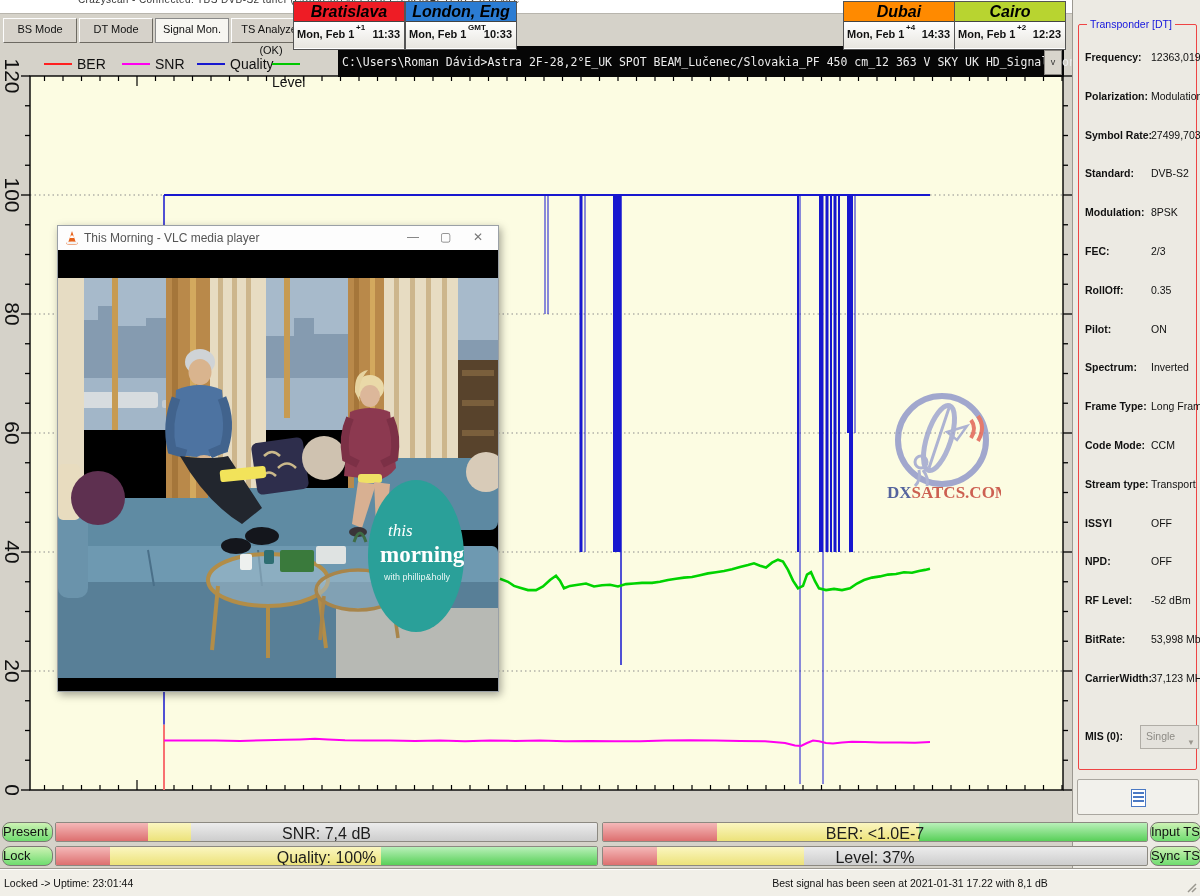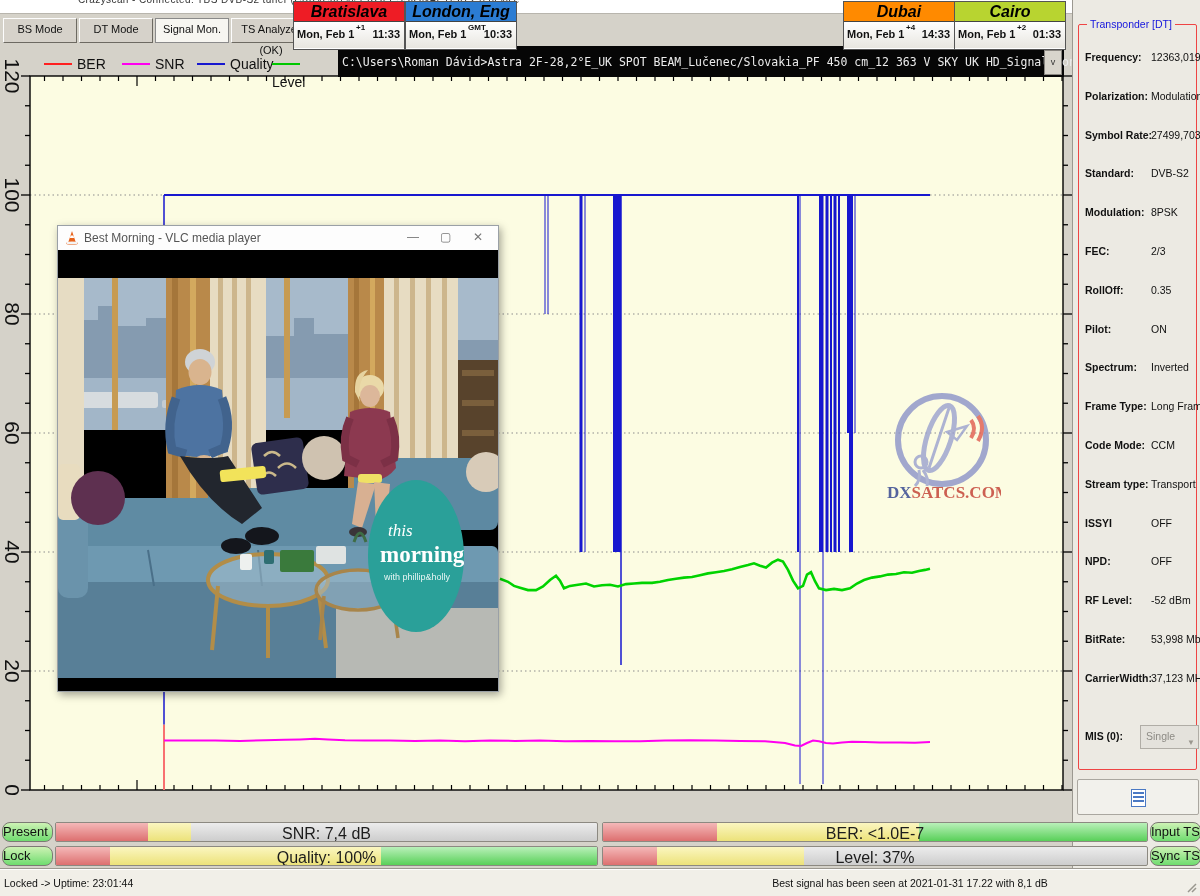--- a/index.html
+++ b/index.html
@@ -333,21 +333,21 @@
         <span class="clock-date">Mon, Feb 1</span>
         <span class="clock-tz">+4</span>
         <span class="clock-time">14:33</span>
       </div>
   </div>
   <div class="clock" style="left:954px;">
     <div class="clock-head" style="background: rgb(184, 212, 48);">Cairo</div>
     <div class="clock-body">
         <span class="clock-date">Mon, Feb 1</span>
         <span class="clock-tz">+2</span>
-        <span class="clock-time">01:33</span>
+        <span class="clock-time">12:23</span>
       </div>
   </div>
 
   <div class="watermark">
     <svg width="118" height="114" viewBox="0 0 118 114">
       <circle cx="59" cy="48" r="44" fill="none" stroke="#8b93c9" stroke-width="6"></circle>
       <ellipse cx="56" cy="46" rx="12" ry="34" fill="none" stroke="#9aa1cf" stroke-width="5" transform="rotate(18 56 46)"></ellipse>
       <line x1="46" y1="76" x2="66" y2="16" stroke="#9aa1cf" stroke-width="3"></line>
       <path d="M64 40 L84 34 L74 48 Z" fill="none" stroke="#9aa1cf" stroke-width="2.5"></path>
       <circle cx="38" cy="70" r="6" fill="none" stroke="#9aa1cf" stroke-width="3"></circle>
@@ -359,21 +359,21 @@
   </div>
 
   <div class="vlc">
     <div class="vlc-titlebar">
       <svg class="vlc-cone" width="16" height="16" viewBox="0 0 16 16">
         <polygon points="8,1 12,13 4,13" fill="#e8621a"></polygon>
         <polygon points="6.6,5.5 9.4,5.5 10.1,8 5.9,8" fill="#ffffff"></polygon>
         <ellipse cx="8" cy="13.3" rx="6" ry="1.8" fill="#e8621a"></ellipse>
         <ellipse cx="8" cy="13" rx="6" ry="1.6" fill="#f4f4f4"></ellipse>
       </svg>
-      <span class="vlc-title">Best Morning - VLC media player</span>
+      <span class="vlc-title">This Morning - VLC media player</span>
       <span class="vlc-controls">
         <span class="vlc-ctl">—</span>
         <span class="vlc-ctl">▢</span>
         <span class="vlc-ctl">✕</span>
       </span>
     </div>
     <div class="vlc-video">
       <svg width="440" height="440" viewBox="0 0 440 440">
         <rect x="0" y="0" width="440" height="440" fill="#000"></rect>
         <g>

